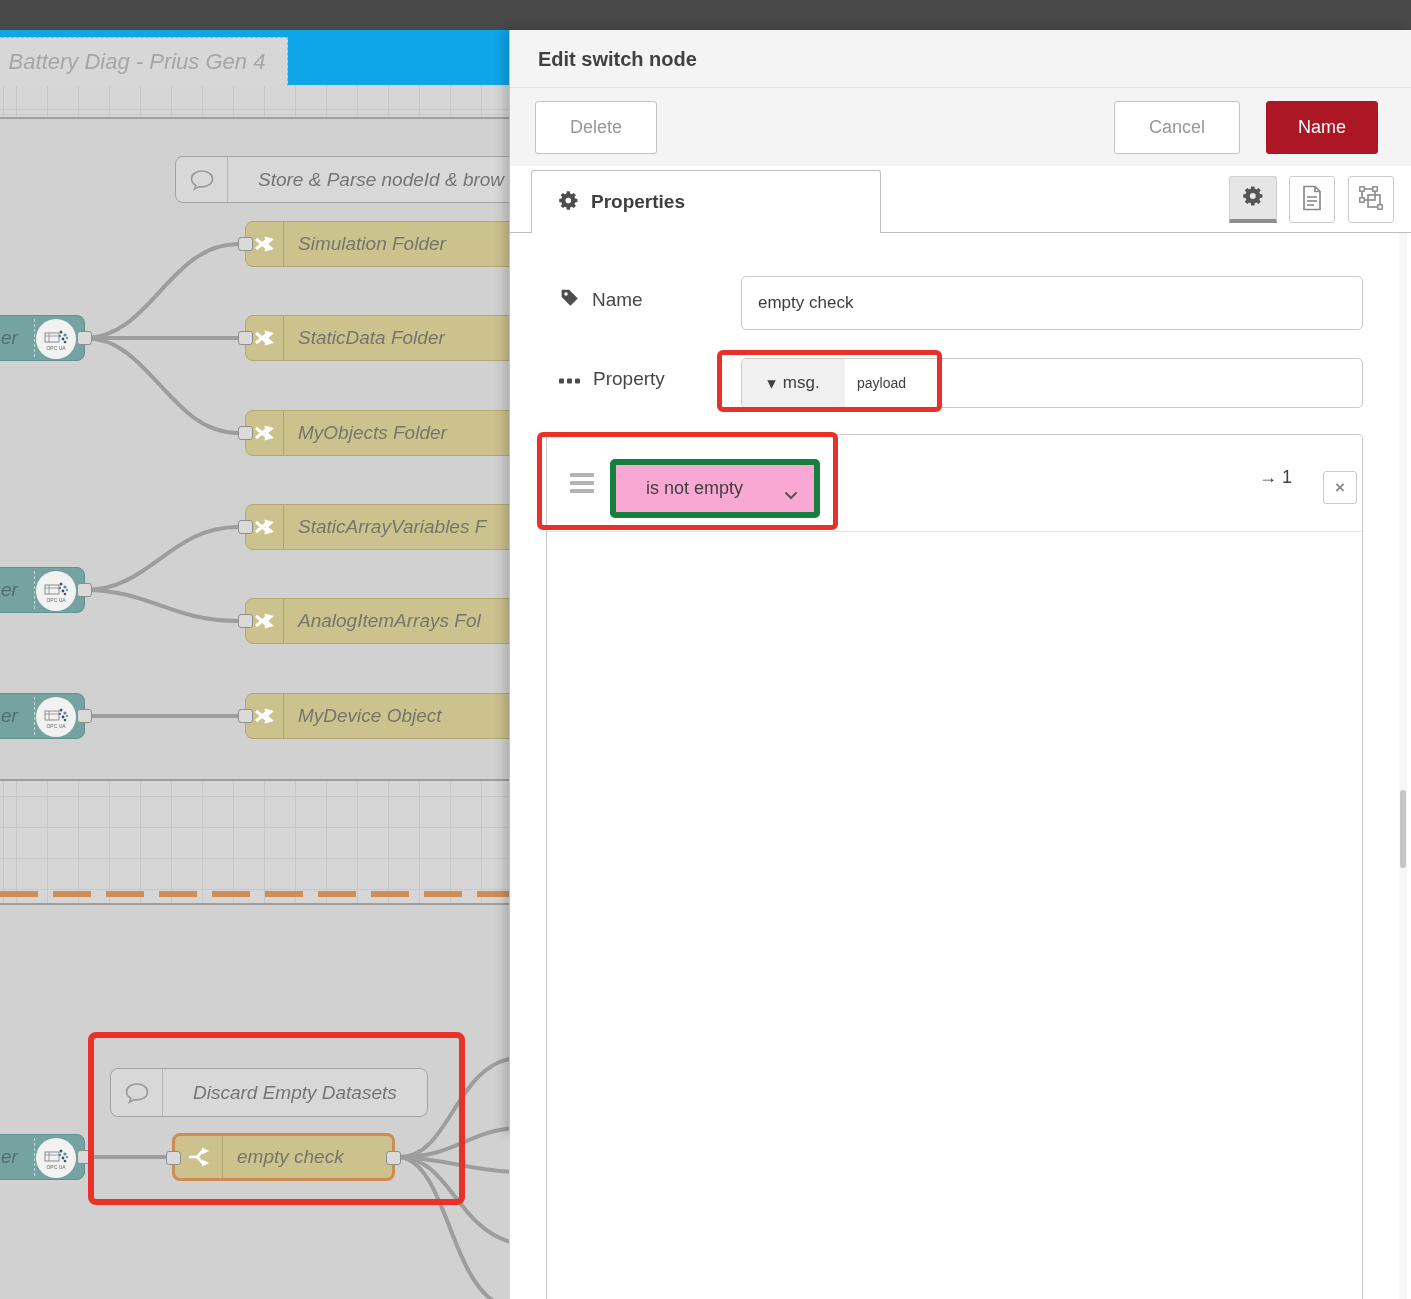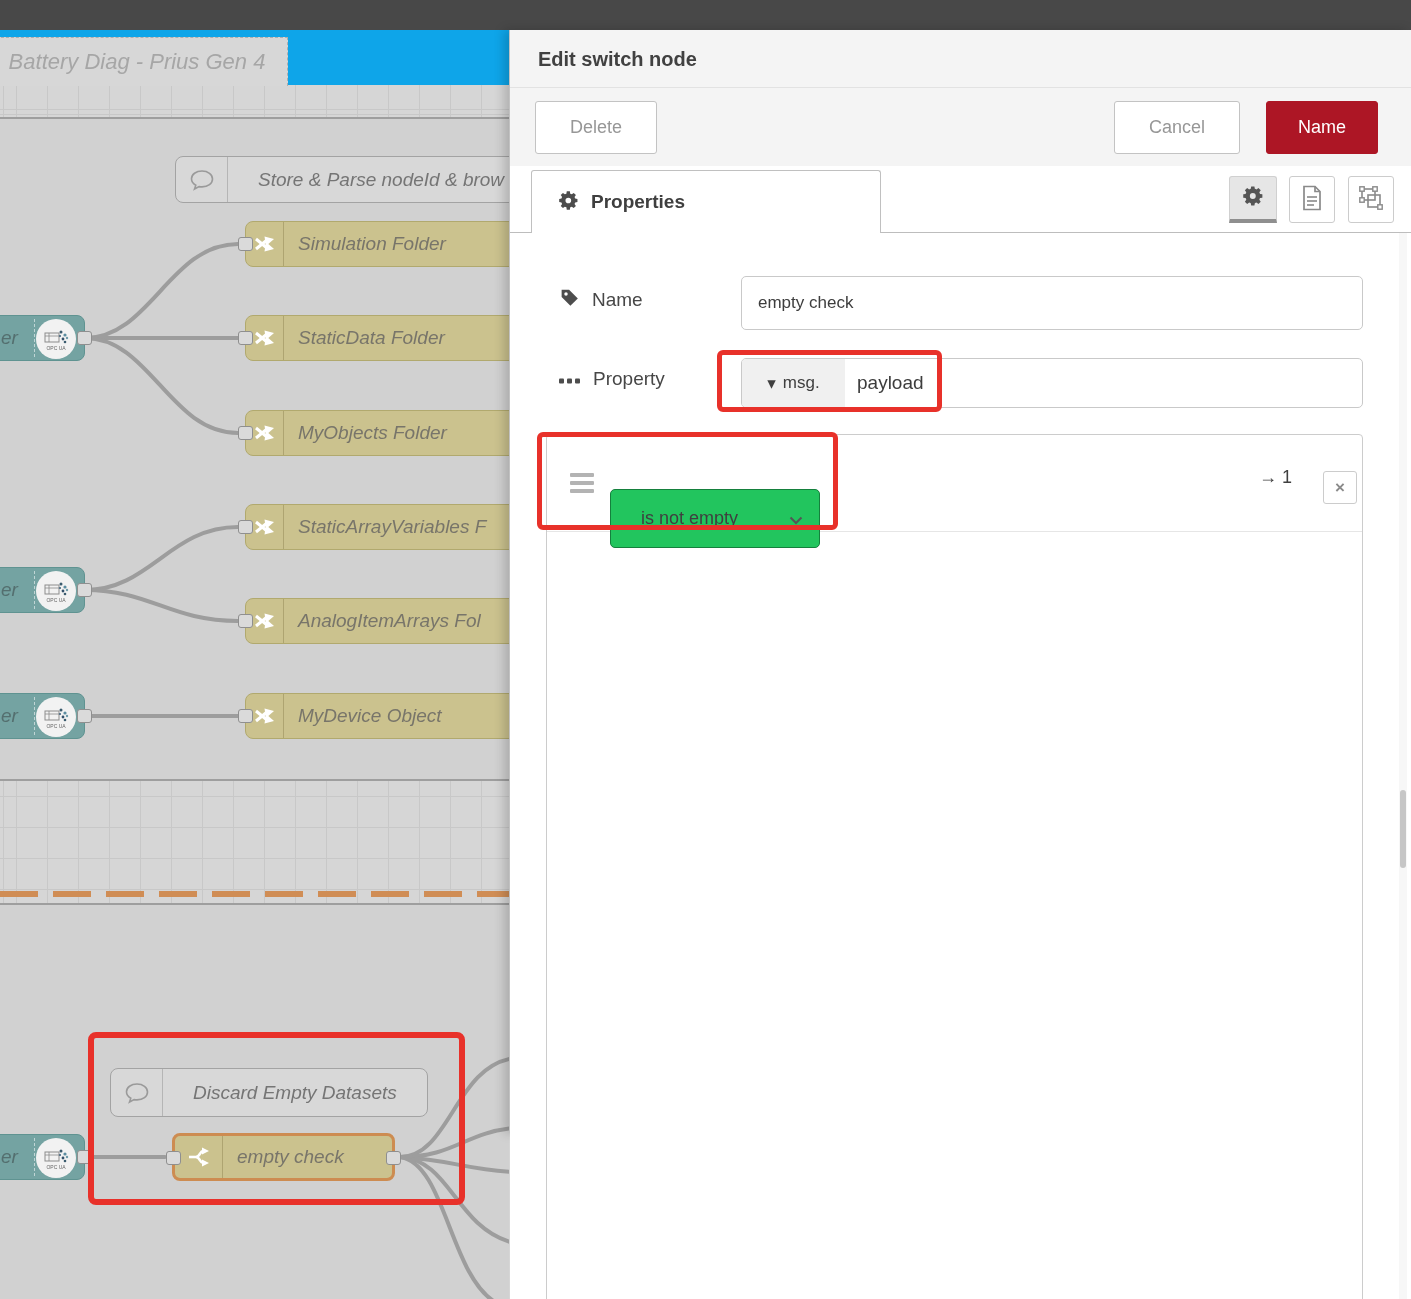--- a/index.html
+++ b/index.html
@@ -69,27 +69,27 @@
   .icon-btn.plain{background:#fff;border:1px solid #ccc;border-radius:3px;}
   .icon-btn.selected{background:#e6e6e6;border:1px solid #d0d0d0;border-bottom:4px solid #8f8f8f;border-radius:3px 3px 0 0;}
   .panel-content{position:absolute;left:0;top:203px;width:902px;height:1066px;background:#fff;}
   .form-label{position:absolute;display:flex;align-items:center;gap:12px;font-size:19px;color:#474747;}
   .text-input{position:absolute;left:231px;width:622px;border:1px solid #c9c9c9;border-radius:5px;background:#fff;
        font-size:17px;color:#3d3d3d;display:flex;align-items:center;padding-left:16px;}
   .typed-field{position:absolute;left:231px;top:125px;width:622px;height:50px;border:1px solid #c9c9c9;border-radius:5px;
        display:flex;align-items:stretch;overflow:hidden;background:#fff;}
   .typed-prefix{width:103px;background:#f0f0f0;display:flex;align-items:center;justify-content:center;gap:7px;
        font-size:17px;color:#3f3f3f;}
-  .typed-value{display:flex;align-items:center;padding-left:12px;font-size:19px;color:#3d3d3d;}
+  .typed-value{display:flex;align-items:center;padding-left:12px;font-size:14px;color:#3d3d3d;}
   .rule-box{position:absolute;left:36px;top:201px;width:817px;height:1120px;border:1px solid #ccc;border-radius:4px;background:#fff;}
   .rule-row{position:absolute;left:0;top:0;width:100%;height:97px;border-bottom:1px solid #e6e6e6;}
   .drag-handle{position:absolute;left:23px;top:38px;width:24px;height:20px;display:flex;flex-direction:column;justify-content:space-between;}
   .drag-handle span{display:block;height:4px;background:#b3b3b3;border-radius:1px;}
-  .op-select{position:absolute;left:63px;top:24px;width:210px;height:59px;border:1px solid #15803d;border-radius:5px;
-       background:#22c55e;display:flex;align-items:center;font-size:18px;color:#3f3f3f;padding-left:30px;cursor:pointer;margin-top:30px;}
+  .op-select{position:absolute;left:63px;top:24px;width:210px;height:59px;border:6px solid #15803d;border-radius:5px;
+       background:#f9a8d4;display:flex;align-items:center;font-size:18px;color:#3f3f3f;padding-left:30px;cursor:pointer;}
   .op-select svg{position:absolute;right:16px;top:26px;}
   .rule-output{position:absolute;left:712px;top:32px;font-size:18px;color:#3f3f3f;white-space:nowrap;}
   .rule-remove{position:absolute;left:776px;top:36px;width:34px;height:33px;border:1px solid #ccc;border-radius:3px;
        background:#fff;display:flex;align-items:center;justify-content:center;font-weight:bold;color:#8a8a8a;font-size:17px;cursor:pointer;}
   .pscroll{position:absolute;left:889px;top:203px;width:8px;height:1066px;background:#f7f7f7;}
   .pscroll .thumb{position:absolute;left:1px;top:557px;width:6px;height:78px;background:#c6c6c6;border-radius:3px;}
 </style>
 </head>
 <body>
 

